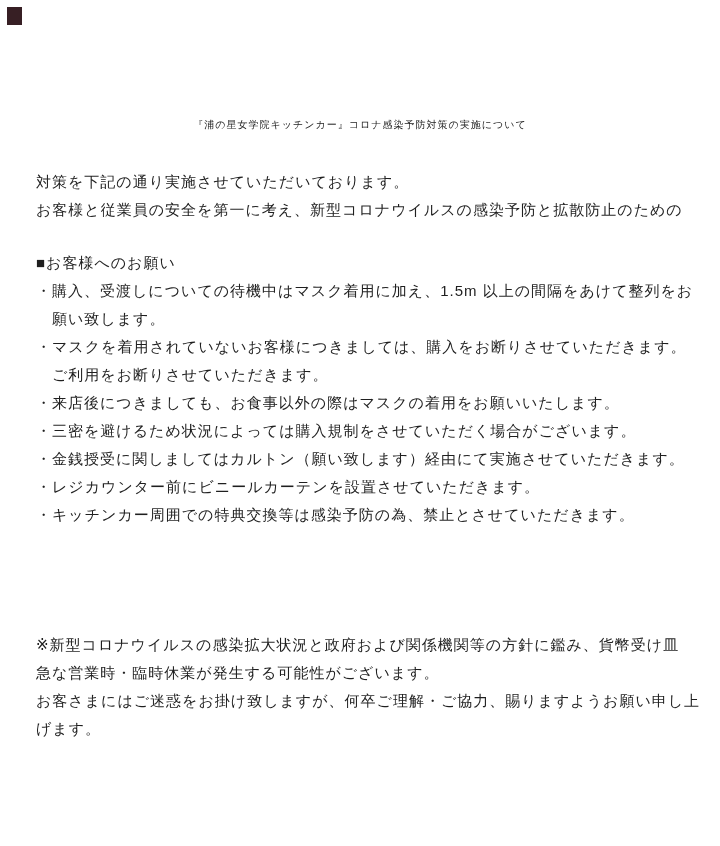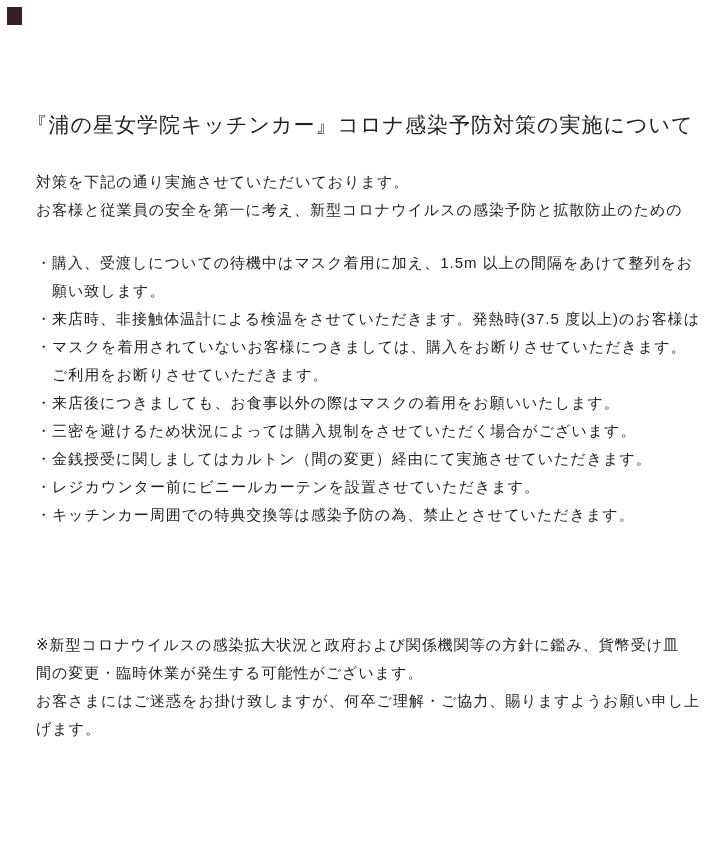--- a/index.html
+++ b/index.html
@@ -35,21 +35,21 @@
     height: 28px;
     line-height: 28px;
     white-space: nowrap;
   }
   .title {
     position: absolute;
     top: 111px;
     left: 0;
     right: 0;
     text-align: center;
-    font-size: 21px;
+    font-size: 10px;
     font-weight: 400;
     height: 28px;
     line-height: 28px;
     white-space: nowrap;
   }
   .intro {
     position: absolute;
     top: 168px;
     left: 36px;
     right: 24px;
@@ -78,35 +78,35 @@
   <div class="corner-mark"></div>
 
   <div class="title">『浦の星女学院キッチンカー』コロナ感染予防対策の実施について</div>
 
   <div class="intro">
     <div class="line">対策を下記の通り実施させていただいております。</div>
     <div class="line">お客様と従業員の安全を第一に考え、新型コロナウイルスの感染予防と拡散防止のための</div>
   </div>
 
   <div class="requests">
+    <div class="line">■お客様へのお願い</div>
 
     <div class="line">・購入、受渡しについての待機中はマスク着用に加え、1.5m 以上の間隔をあけて整列をお</div>
     <div class="line cont">願い致します。</div>
 
-    <div class="line">・来店時、非接触体温計による検温をさせていただきます。発熱時(37.5 度以上)のお客様は</div>
     <div class="line">・マスクを着用されていないお客様につきましては、購入をお断りさせていただきます。</div>
 
     <div class="line cont">ご利用をお断りさせていただきます。</div>
     <div class="line">・来店後につきましても、お食事以外の際はマスクの着用をお願いいたします。</div>
     <div class="line">・三密を避けるため状況によっては購入規制をさせていただく場合がございます。</div>
-    <div class="line">・金銭授受に関しましてはカルトン（間の変更）経由にて実施させていただきます。</div>
+    <div class="line">・金銭授受に関しましてはカルトン（願い致します）経由にて実施させていただきます。</div>
     <div class="line">・レジカウンター前にビニールカーテンを設置させていただきます。</div>
     <div class="line">・キッチンカー周囲での特典交換等は感染予防の為、禁止とさせていただきます。</div>
   </div>
 
   <div class="notes">
     <div class="line">※新型コロナウイルスの感染拡大状況と政府および関係機関等の方針に鑑み、貨幣受け皿</div>
-    <div class="line">間の変更・臨時休業が発生する可能性がございます。</div>
+    <div class="line">急な営業時・臨時休業が発生する可能性がございます。</div>
     <div class="line">お客さまにはご迷惑をお掛け致しますが、何卒ご理解・ご協力、賜りますようお願い申し上</div>
     <div class="line">げます。</div>
   </div>
 
 </div>
 
 </body></html>

